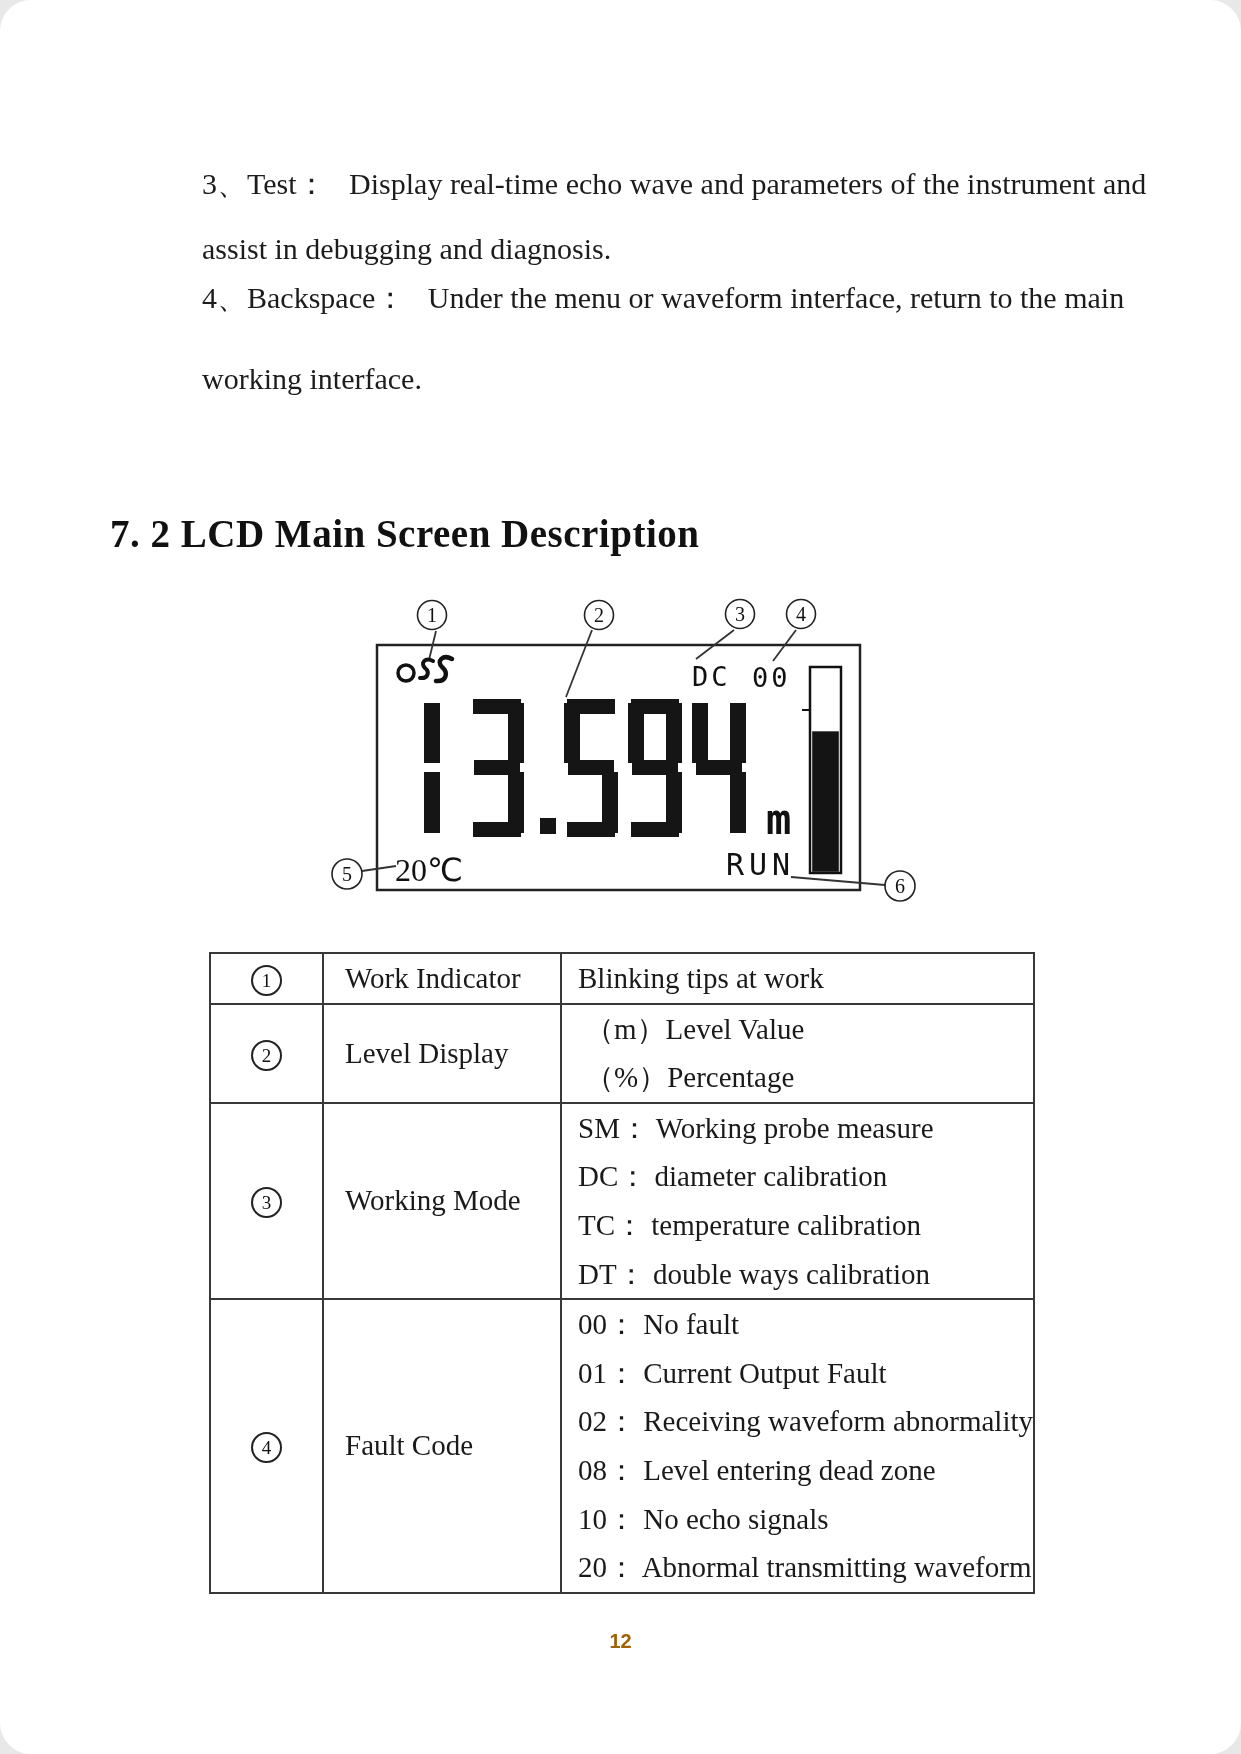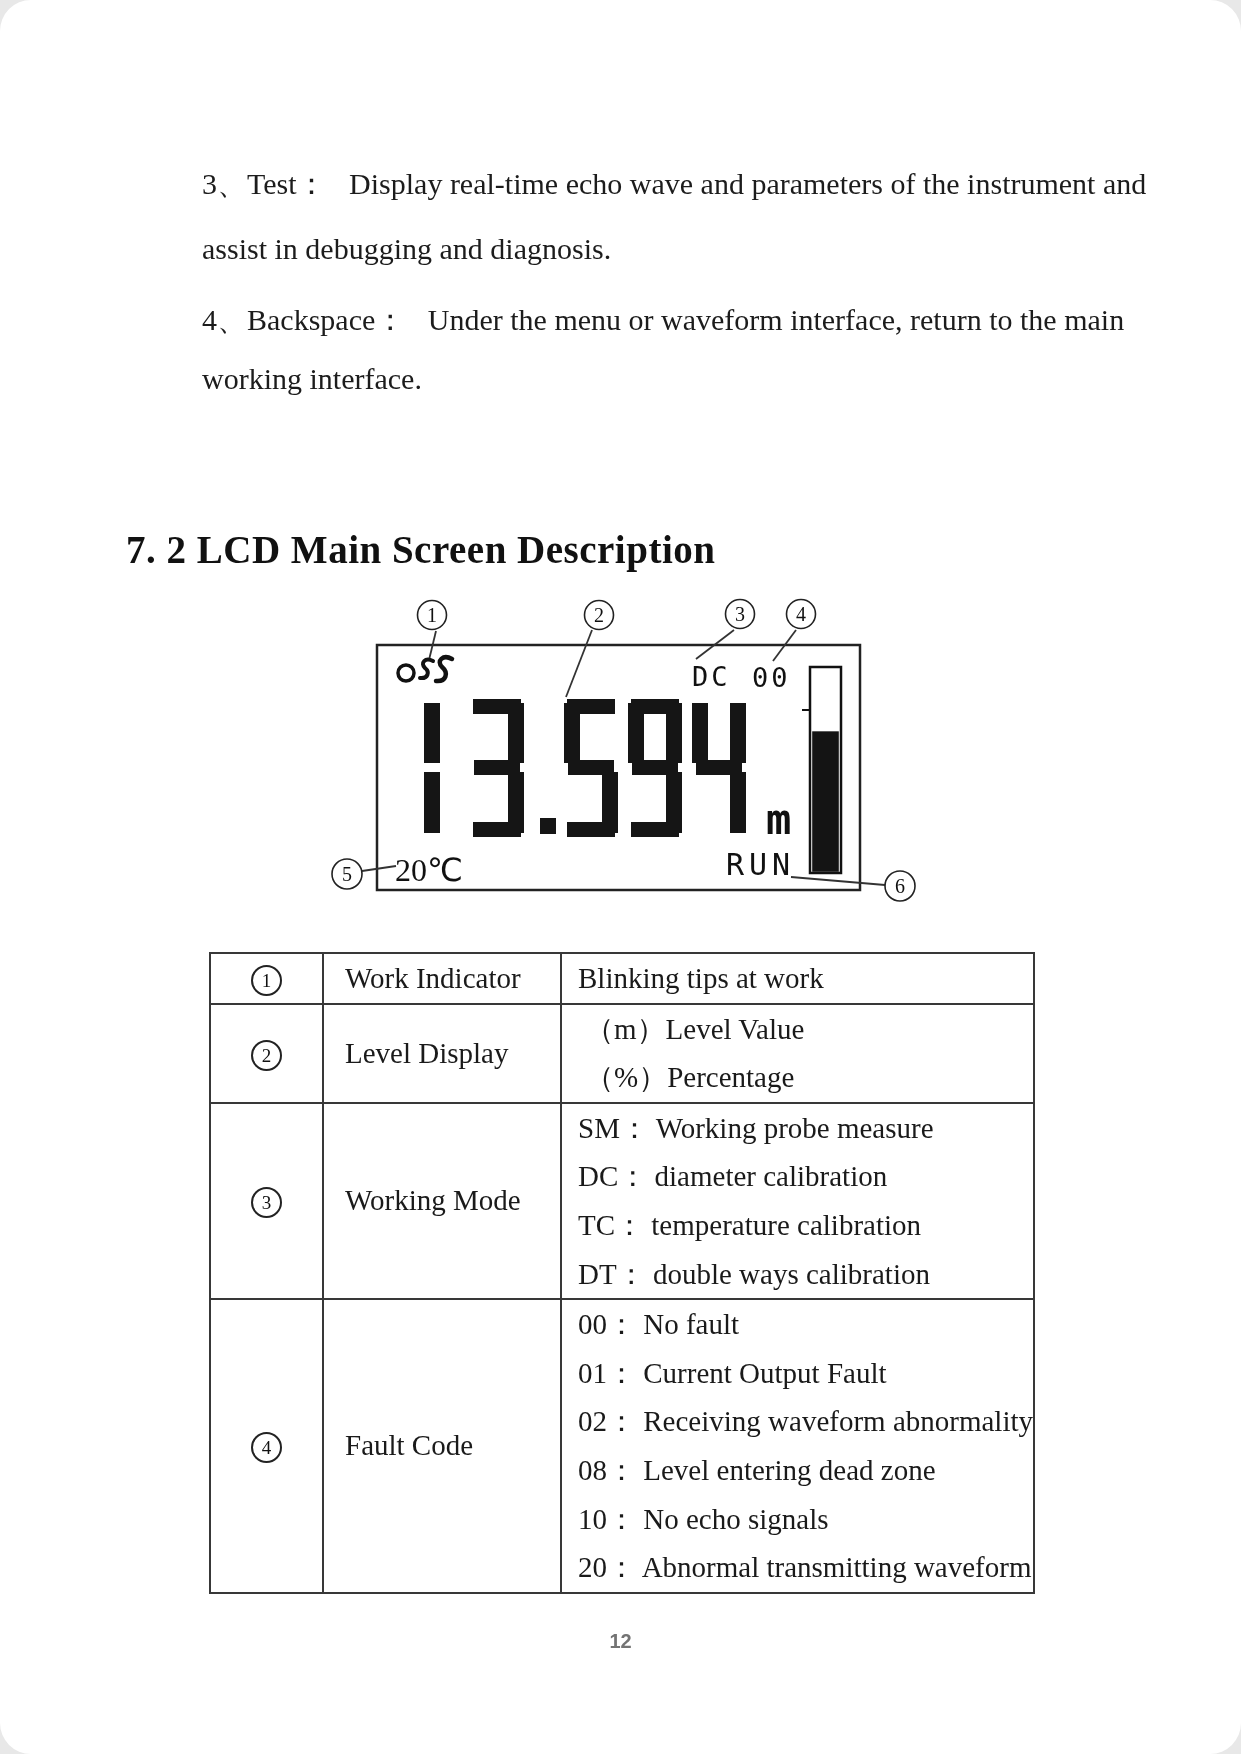--- a/index.html
+++ b/index.html
@@ -20,21 +20,21 @@
     line-height:1;
     white-space:pre;
     color:#1c1c1c;
   }
   .heading{
     position:absolute;
     left:110px;top:514px;
     font-size:39px;
     font-weight:bold;
     line-height:1;
-    margin:16px;
+    margin:0;
     color:#111;
     letter-spacing:0.5px;
   }
   .figure{
     position:absolute;left:330px;top:595px;width:600px;height:320px;
   }
   .figure svg{display:block;}
   .lcd-mono{font-family:"DejaVu Sans Mono", monospace;}
   .desc-table{
     position:absolute;left:209px;top:952px;
@@ -70,31 +70,31 @@
     color:#111;
     font-family:"Liberation Serif", serif;
   }
   .page-number{
     position:absolute;
     left:0;top:1630px;width:1241px;
     text-align:center;
     font-family:"Liberation Sans", sans-serif;
     font-size:20px;
     font-weight:bold;
-    color:#737373;
+    color:#a16207;
   }
 </style>
 </head>
 <body>
 
 <div class="page">
 
   <div class="body-line" style="top:169px">3、Test：   Display real-time echo wave and parameters of the instrument and</div>
   <div class="body-line" style="top:234px">assist in debugging and diagnosis.</div>
-  <div class="body-line" style="top:305px">4、Backspace：   Under the menu or waveform interface, return to the main</div>
+  <div class="body-line" style="top:283px">4、Backspace：   Under the menu or waveform interface, return to the main</div>
   <div class="body-line" style="top:364px">working interface.</div>
 
   <h1 class="heading">7. 2 LCD Main Screen Description</h1>
 
   <div class="figure">
     <svg width="600" height="320" viewBox="330 595 600 320" xmlns="http://www.w3.org/2000/svg">
 
       <rect x="377" y="645" width="483" height="245" fill="#ffffff" stroke="#222" stroke-width="2.5"></rect>
 
       <g stroke="#333" stroke-width="1.8">

